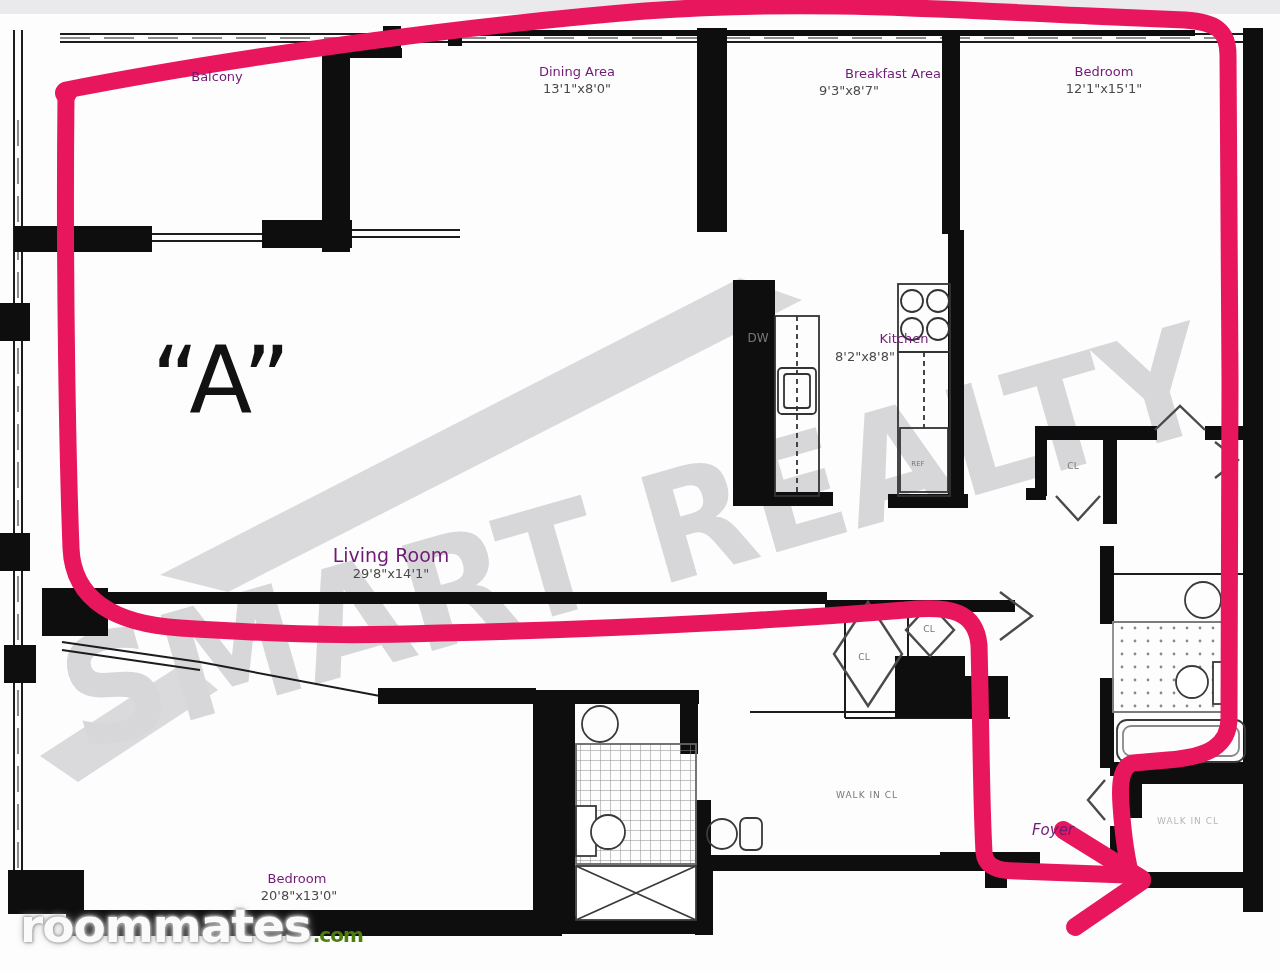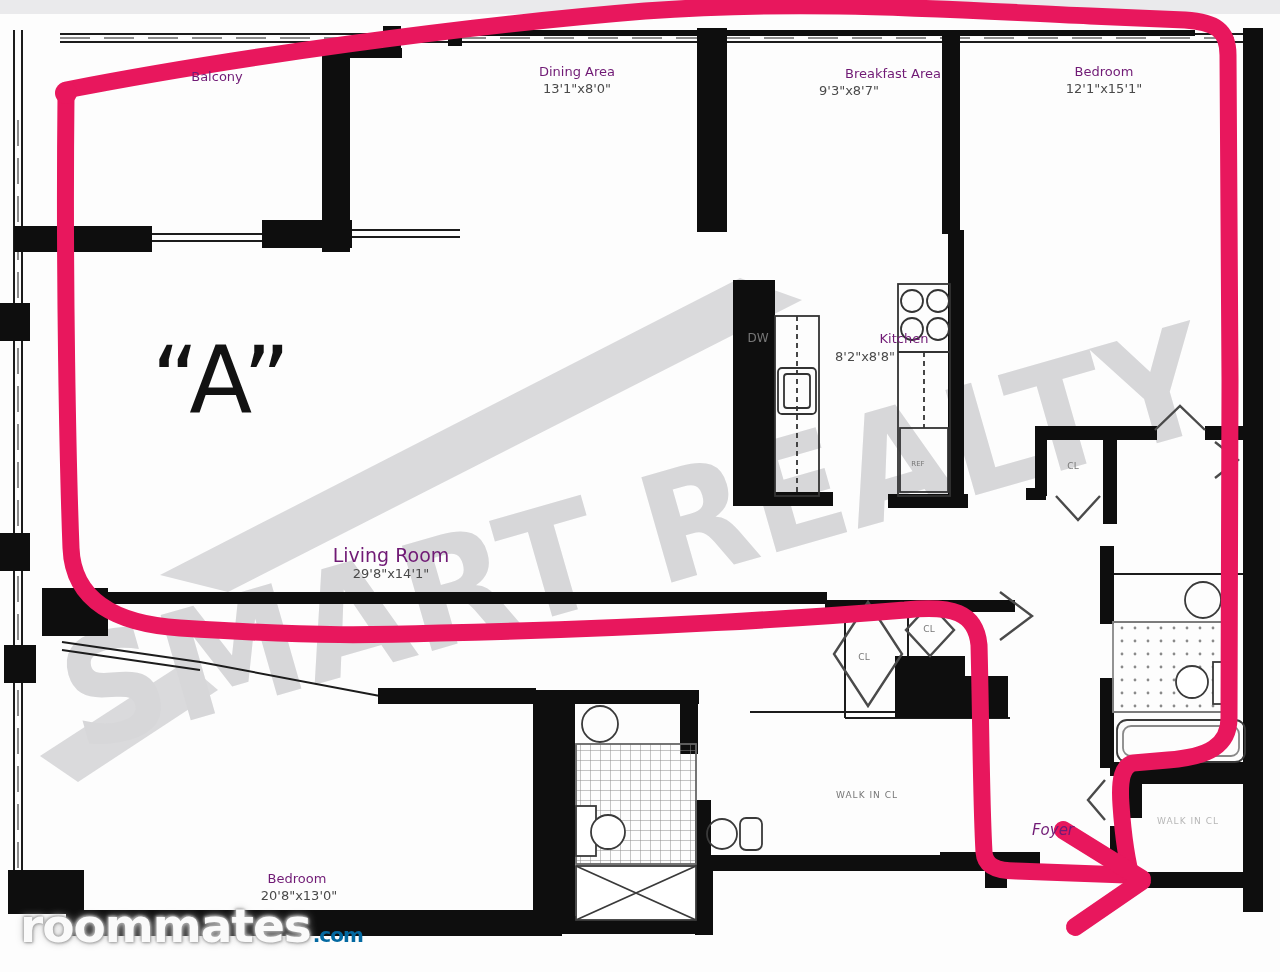--- a/index.html
+++ b/index.html
@@ -8,21 +8,21 @@
   .top-strip{position:absolute;left:0;top:0;width:1280px;height:14px;background:#eaeaec;}
   .lbl{position:absolute;transform:translate(-50%,-50%);font-family:"DejaVu Sans",sans-serif;
        color:#701a75;white-space:nowrap;text-align:center;line-height:1.25;}
   .dim{color:#4a4a4a;}
   .tiny{color:#777;}
   .faint{color:#b7b7b7;}
   .unit-a{font-size:92px;font-weight:500;color:#121212;letter-spacing:2px;}
   .brand{position:absolute;left:20px;top:898px;font-weight:700;font-size:47px;letter-spacing:-1px;
          color:rgba(255,255,255,0.95);
          text-shadow:0 0 2px #9f9f9f, 1px 1px 3px #a8a8a8, -1px -1px 3px #b5b5b5, 0 0 8px #c9c9c9;}
-  .brand .tld{font-size:20px;font-weight:700;color:#0369a1;text-shadow:none;margin-left:2px;}
+  .brand .tld{font-size:20px;font-weight:700;color:#4d7c0f;text-shadow:none;margin-left:2px;}
   svg{position:absolute;left:0;top:0;}
 </style>
 </head>
 <body>
 
 <div id="stage">
 
   <div class="top-strip"></div>
 
   <svg width="1280" height="972" viewBox="0 0 1280 972">

